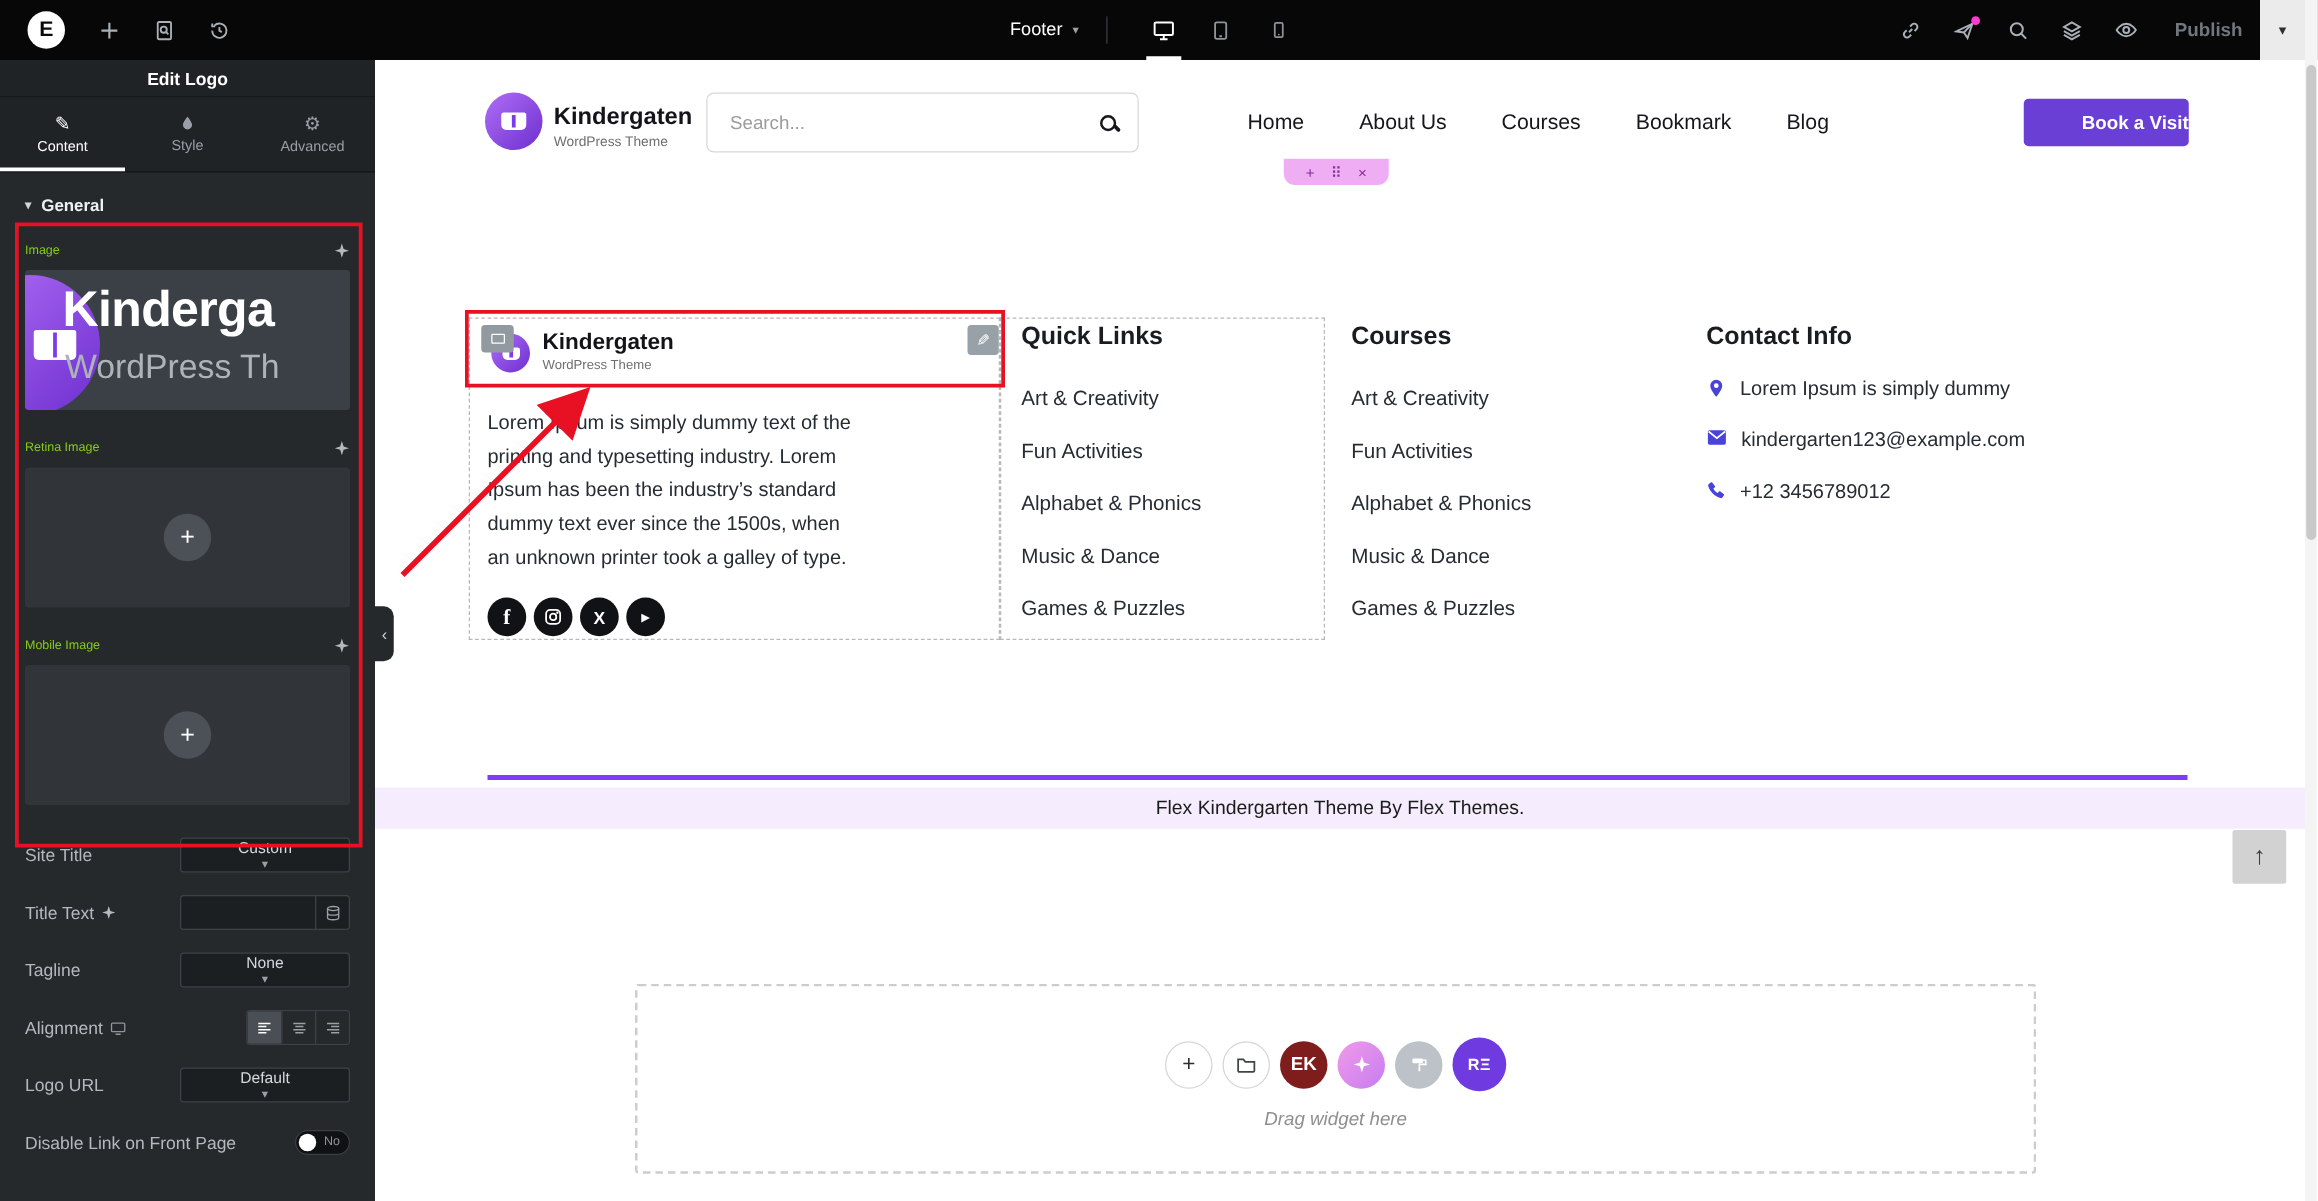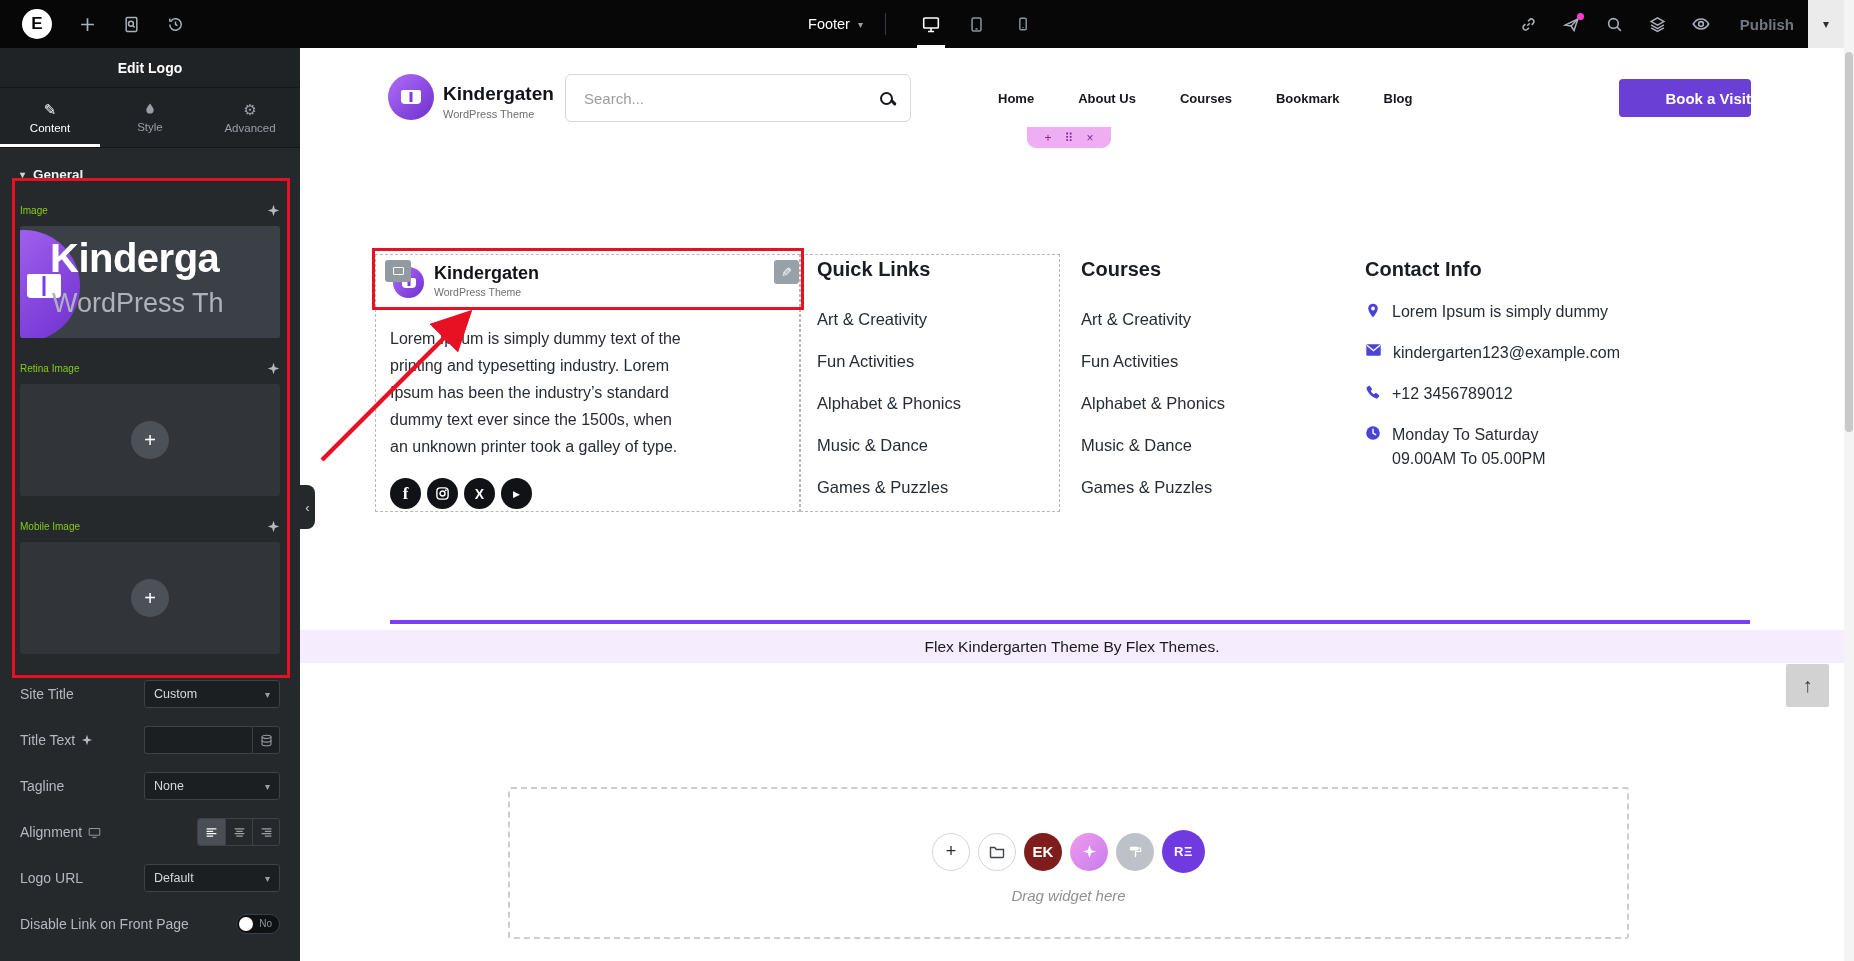--- a/index.html
+++ b/index.html
@@ -20,21 +20,21 @@
   .device-btn { width:46px; height:48px; display:flex; align-items:center; justify-content:center; color:#8d949c; position:relative; cursor:pointer; }
   .device-btn.active { color:#ffffff; }
   .device-btn.active::after { content:""; position:absolute; left:9px; right:9px; bottom:0; height:3px; background:#fff; }
   .tb-right { margin-left:auto; display:flex; align-items:center; gap:26px; padding-right:60px; }
   .ai-dot { position:absolute; top:-3px; right:-4px; width:7px; height:7px; border-radius:50%; background:#ff3bd4; }
   .publish-btn { background:transparent; border:none; color:#71777f; font-size:15px; font-weight:700; font-family:"Liberation Sans",sans-serif; cursor:pointer; margin-left:4px; }
   .save-options { position:absolute; right:10px; top:0; width:36px; height:48px; background:#ebebeb; display:flex; align-items:center; justify-content:center; color:#2e2e2e; font-size:12px; cursor:pointer; }
 
   
   .panel { position:absolute; left:0; top:48px; width:300px; height:913px; background:#26292c; z-index:20; }
-  .panel-header { height:40px; background:#202326; border-bottom:1px solid #141618; color:#fff; font-size:14px; font-weight:700; display:flex; align-items:center; justify-content:center; }
+  .panel-header { height:30px; background:#202326; border-bottom:1px solid #141618; color:#fff; font-size:14px; font-weight:700; display:flex; align-items:center; justify-content:center; }
   .panel-tabs { height:60px; background:#202326; border-bottom:1px solid #141618; display:flex; }
   .ptab { flex:1; display:flex; flex-direction:column; align-items:center; justify-content:center; gap:5px; color:#989fa7; font-size:11.5px; cursor:pointer; position:relative; }
   .ptab .ticon { font-size:15px; line-height:1; }
   .ptab.active { color:#fff; }
   .ptab.active::after { content:""; position:absolute; left:0; right:0; bottom:0; height:3px; background:#fff; }
   .panel-body { padding:0 20px; position:relative; }
   .section-head { margin-top:18px; display:flex; align-items:center; gap:8px; color:#eef1f3; font-size:13.5px; font-weight:700; cursor:pointer; height:16px; }
   .section-caret { font-size:10px; color:#cfd4d8; }
   .label-row { margin-top:20px; display:flex; align-items:center; justify-content:space-between; color:#84cc16; font-size:10px; height:16px; }
   .label-row.tight { margin-top:22px; }
@@ -43,21 +43,21 @@
   .blob { position:absolute; left:-52px; top:4px; width:112px; height:112px; border-radius:50%; background:linear-gradient(135deg,#b06ef5,#6d2fd0); display:flex; align-items:center; justify-content:center; }
   .book { width:34px; height:24px; background:#fff; border-radius:2px 2px 4px 4px; position:relative; margin-left:40px; }
   .book::after { content:""; position:absolute; left:50%; top:2px; bottom:2px; width:3px; background:#7c3aed; transform:translateX(-50%); }
   .prev-title { position:absolute; left:30px; top:10px; font-size:40px; font-weight:800; color:#fff; white-space:nowrap; letter-spacing:-0.5px; }
   .prev-tag { position:absolute; left:32px; top:62px; font-size:27px; color:#adb3b9; white-space:nowrap; }
   .empty-box { margin-top:8px; height:112px; background:#31353a; border-radius:3px; display:flex; align-items:center; justify-content:center; cursor:pointer; }
   .plus-circle { width:38px; height:38px; border-radius:50%; background:#4c5158; color:#fff; font-size:20px; display:flex; align-items:center; justify-content:center; }
   .form-row { margin-top:18px; height:28px; display:flex; align-items:center; justify-content:space-between; }
   .form-row.first { margin-top:26px; }
   .ctl-label { color:#b3b9bf; font-size:14px; display:flex; align-items:center; gap:6px; }
-  .select { width:136px; height:28px; background:#1c1f22; border:1px solid #3c4248; border-radius:3px; color:#d5d8dc; font-size:12.5px; display:flex; align-items:center; justify-content:space-between; padding:0 9px; cursor:pointer; }
+  .select { width:136px; height:28px; background:#1c1f22; border:1px solid #3c4248; border-radius:3px; color:#d5d8dc; font-size:12.5px; display:flex; align-items:center; justify-content:space-between; padding:0 9px; cursor:pointer;flex-direction:column; }
   .select .caret { color:#9aa0a6; font-size:10px; }
   .input-group { display:flex; width:136px; }
   .txt-input { flex:1; min-width:0; height:28px; background:#1c1f22; border:1px solid #3c4248; border-right:none; border-radius:3px 0 0 3px; color:#e7eaec; padding:0 8px; font-size:12.5px; font-family:"Liberation Sans",sans-serif; }
   .dyn-btn { width:28px; height:28px; background:#1c1f22; border:1px solid #3c4248; border-radius:0 3px 3px 0; color:#9aa0a6; display:flex; align-items:center; justify-content:center; cursor:pointer; }
   .btn-group { display:flex; border:1px solid #3c4248; border-radius:3px; overflow:hidden; }
   .align-btn { width:27px; height:26px; background:#26292c; border:none; border-left:1px solid #3c4248; color:#9aa0a6; display:flex; align-items:center; justify-content:center; cursor:pointer; }
   .align-btn:first-child { border-left:none; }
   .align-btn.active { background:#4a4f56; color:#fff; }
   .toggle { position:relative; width:44px; height:20px; border-radius:10px; background:#0f1113; border:1px solid #3a3f45; cursor:pointer; }
   .knob { position:absolute; left:2px; top:2px; width:14px; height:14px; border-radius:50%; background:#fff; }
@@ -74,21 +74,21 @@
   .logo-text { margin-left:9px; padding-top:3px; }
   .site-title { font-size:19px; font-weight:800; color:#121419; }
   .site-tagline { font-size:11px; color:#6e6e6e; margin-top:3px; }
   .search-box { position:absolute; left:265px; top:26px; width:346px; height:48px; border:1px solid #d7d7d7; border-radius:6px; background:#fff; display:flex; align-items:center; }
   .search-input { flex:1; border:none; outline:none; background:transparent; padding:0 18px; font-size:15px; color:#333; font-family:"Liberation Sans",sans-serif; }
   .search-input::placeholder { color:#9c9c9c; }
   .mag-btn { width:48px; height:46px; background:transparent; border:none; display:flex; align-items:center; justify-content:center; cursor:pointer; }
   .mag { position:relative; width:13px; height:13px; border:2.2px solid #15171c; border-radius:50%; }
   .mag::after { content:""; position:absolute; width:7px; height:2.6px; background:#15171c; right:-6px; bottom:-1px; transform:rotate(45deg); border-radius:2px; }
   .main-nav { position:absolute; left:698px; top:0; height:100px; display:flex; align-items:center; gap:44px; }
-  .nav-item { font-size:13px; font-weight:700; color:#15171c; cursor:pointer; white-space:nowrap; }
+  .nav-item { font-size:17px; font-weight:400; color:#15171c; cursor:pointer; white-space:nowrap; }
   .cta-button { position:absolute; left:1319px; top:31px; width:132px; height:38px; background:#6a3fd6; color:#fff; border:none; border-radius:4px; font-size:15px; font-weight:600; font-family:"Liberation Sans",sans-serif; cursor:pointer;text-align:right; }
   .handle-bar { position:absolute; left:727px; top:79px; width:84px; height:21px; background:#efaef4; border-radius:0 0 9px 9px; display:flex; align-items:center; justify-content:center; gap:13px; color:#822d95; font-size:12px; z-index:10; }
   .handle-bar span { cursor:pointer; line-height:1; }
 
   
   .col-box { position:absolute; border:1px dashed #b8b8b8; }
   .col1-box { left:75px; top:206px; width:425px; height:258px; }
   .col2-box { left:500px; top:206px; width:260px; height:258px; }
   .widget-handle { position:absolute; left:85px; top:212px; width:26px; height:22px; background:#929aa1; border-radius:3px; display:flex; align-items:center; justify-content:center; cursor:grab; z-index:5; }
   .wh-glyph { width:11px; height:8px; border:1.5px solid #fff; border-radius:1px; }
@@ -511,32 +511,20 @@
         <span class="c-text">kindergarten123@example.com</span>
       </div>
       <div class="c-row">
         <span class="c-icon">
           <svg width="16" height="16" viewBox="0 0 16 16" fill="#4a43d9">
               <path d="M4.9 2.1l2 2.6c.3.4.2 1-.2 1.3l-1 .8c.7 1.6 2 2.9 3.5 3.5l.8-1c.3-.4.9-.5 1.3-.2l2.6 2c.4.3.5.9.2 1.3l-1.2 1.5c-.4.5-1.1.7-1.7.5C7 13.3 2.7 9 1.6 4.8c-.2-.6 0-1.3.5-1.7l1.5-1.2c.4-.3 1-.2 1.3.2z"></path>
             </svg>
         </span>
         <span class="c-text">+12 3456789012</span>
       </div>
-      <div class="c-row">
-        <span class="c-icon">
-          <svg width="16" height="16" viewBox="0 0 16 16">
-              <circle cx="8" cy="8" r="6.8" fill="#4a43d9"></circle>
-              <path d="M8 4.2V8l2.6 1.6" stroke="#fff" stroke-width="1.4" fill="none" stroke-linecap="round"></path>
-            </svg>
-        </span>
-        <span class="c-text">
-          <span>Monday To Saturday</span><br>
-          <span>09.00AM To 05.00PM</span>
-        </span>
-      </div>
     </div>
 
     <div class="divider"></div>
     <div class="strip">
       <span>Flex Kindergarten Theme By Flex Themes.</span>
     </div>
 
     <button class="scroll-top"><span>↑</span></button>
 
     <div class="drop-area">

